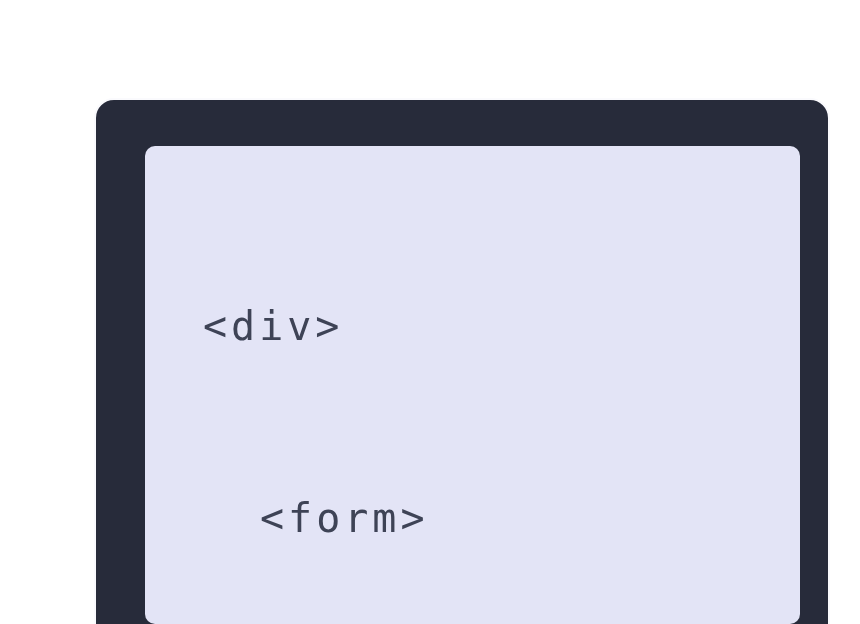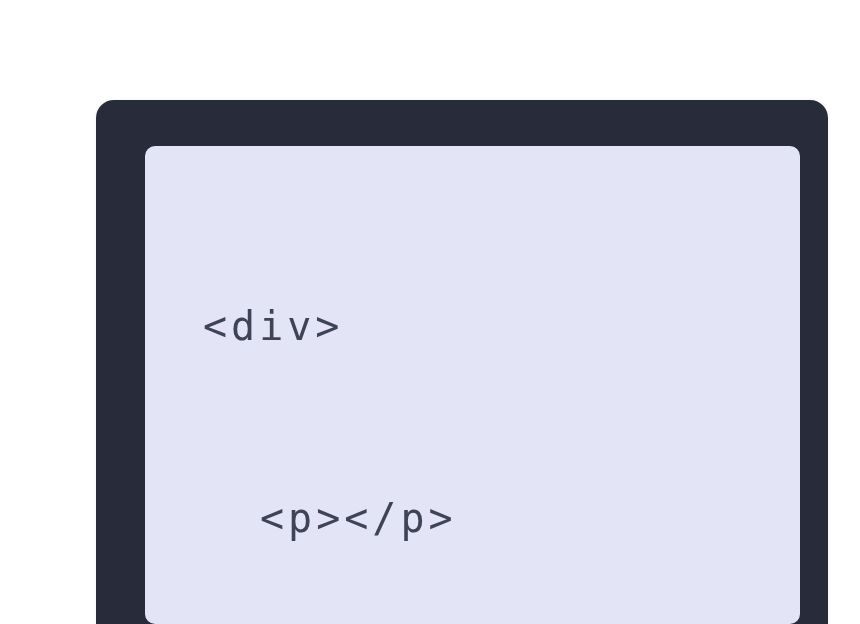--- a/index.html
+++ b/index.html
@@ -58,20 +58,19 @@
   }
 </style>
 </head>
 <body>
 
 <div class="stage">
   <div class="code-card">
     <div class="code-panel">
       <div class="code-block">
         <div class="code-line">&lt;div&gt;</div>
-        <div class="code-line indent-1">&lt;p&gt;&lt;/p&gt;</div>
         <div class="code-line indent-1">&lt;form&gt;</div>
         
         
       </div>
     </div>
   </div>
 </div>
 
 </body></html>

